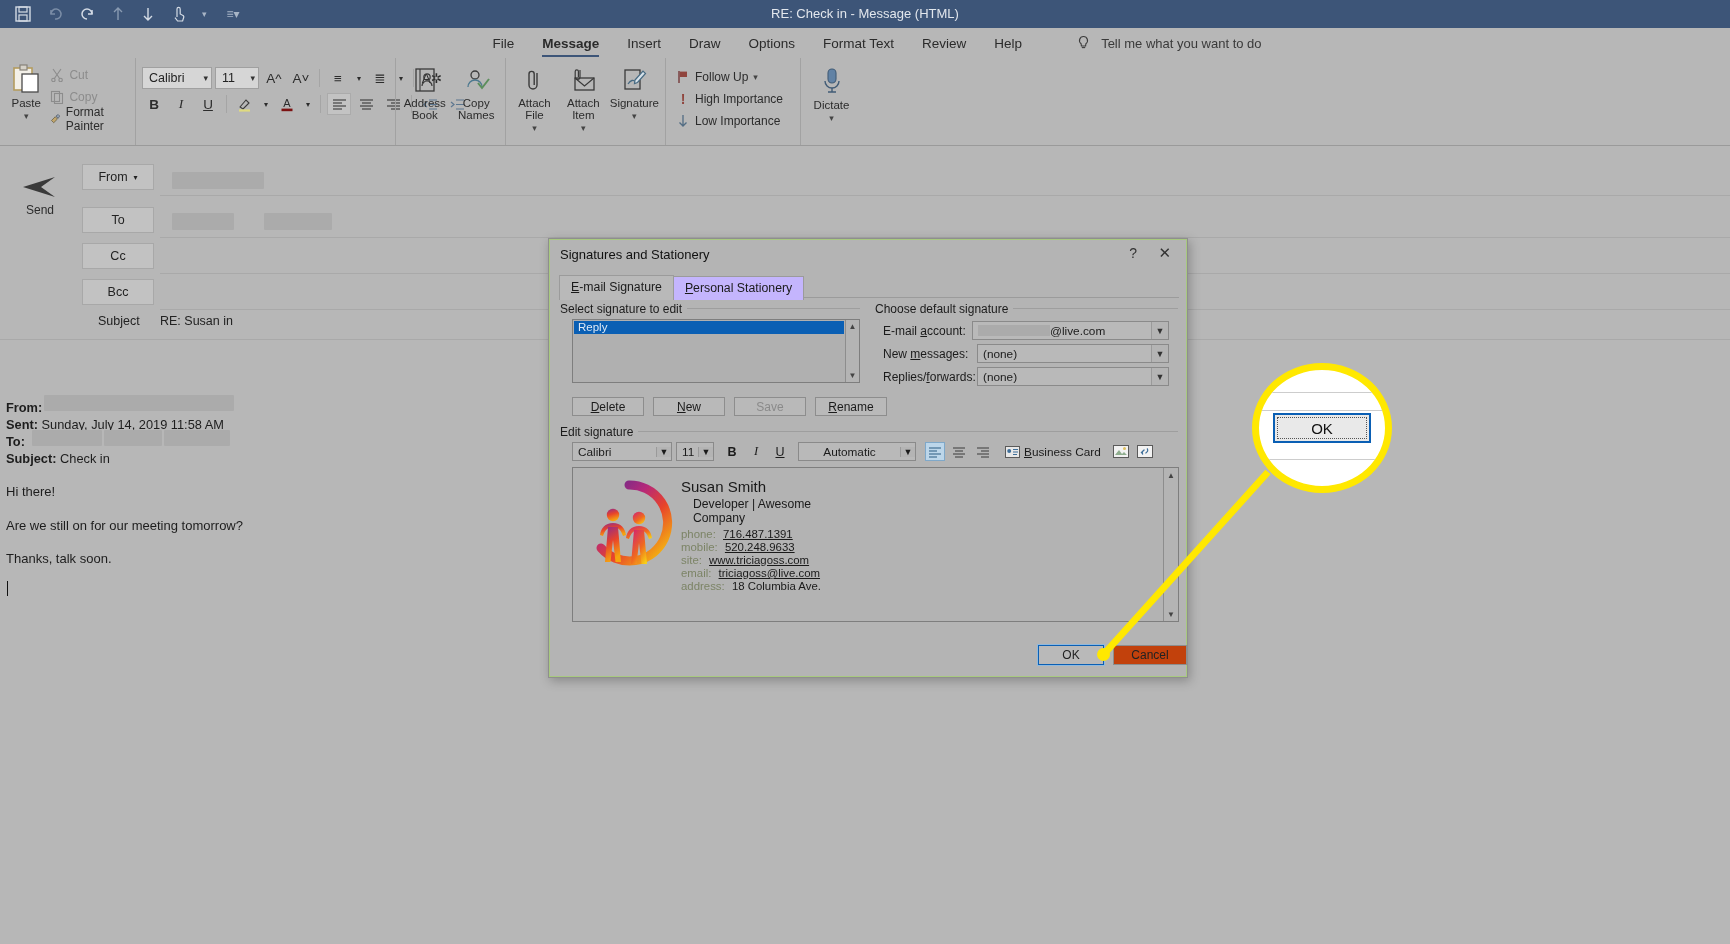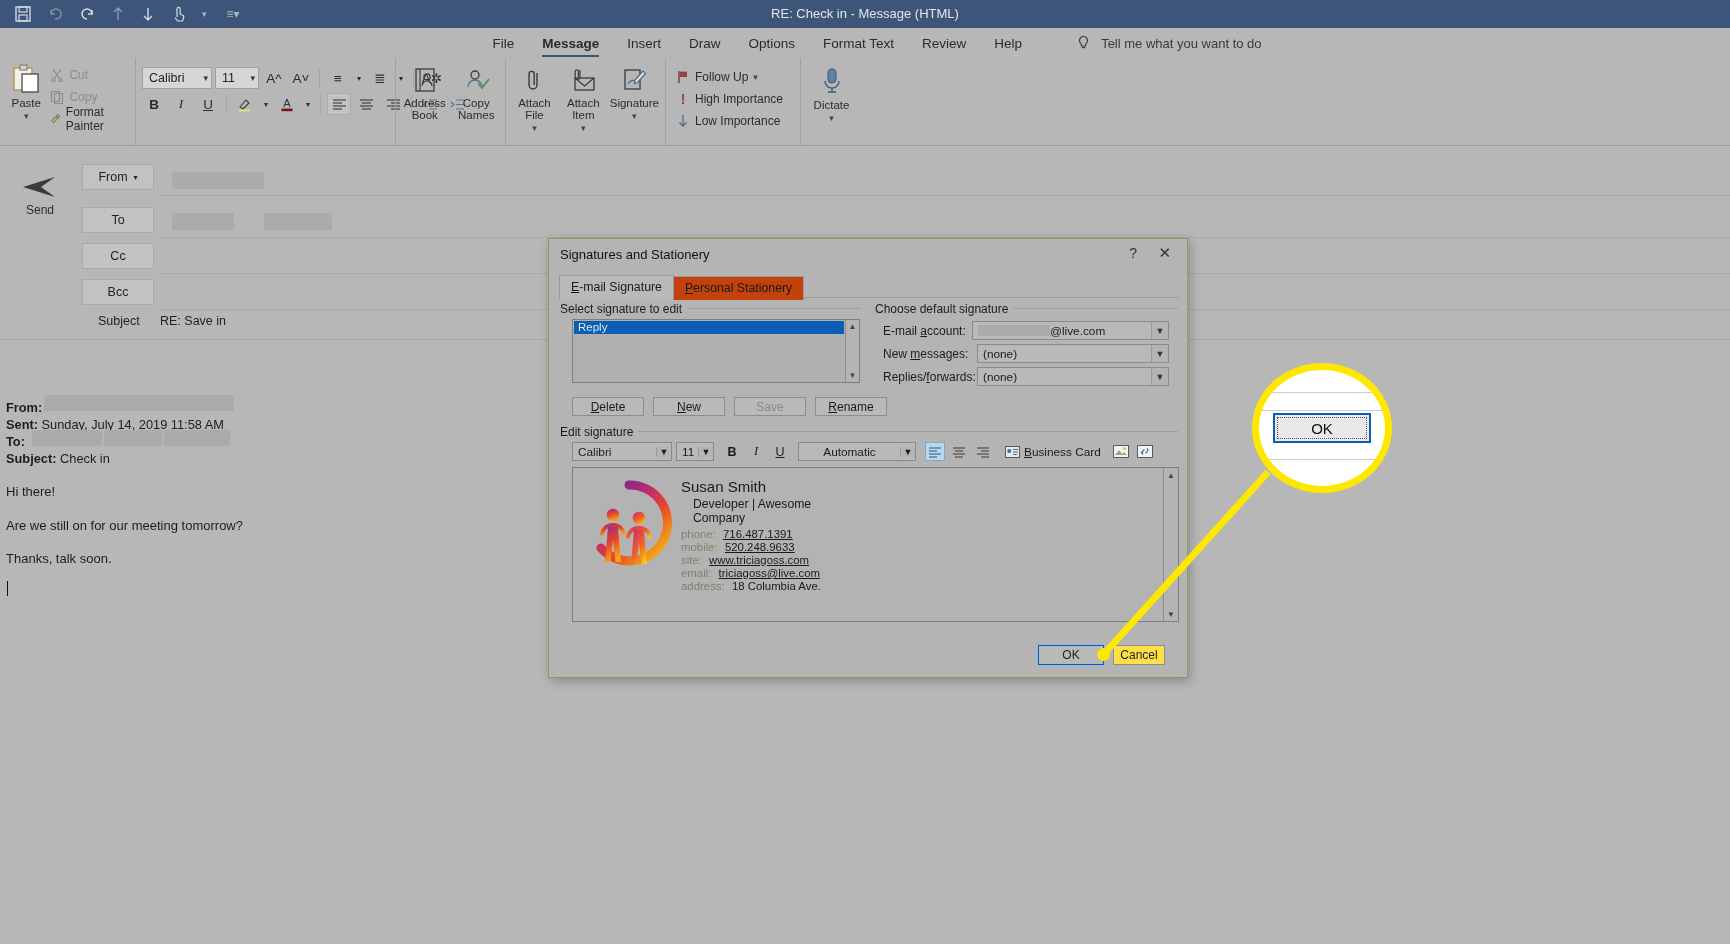--- a/index.html
+++ b/index.html
@@ -108,21 +108,21 @@
     background:#b4b4b4; border:1px solid #8e8e8e;
     box-shadow:0 0 0 1px #a8c97f inset, 2px 3px 10px rgba(0,0,0,.25);
     font-size:12px; color:#1b1b1b; z-index:20;
   }
   .dlg-title { position:absolute; left:11px; top:8px; font-size:13px; color:#111; }
   .dlg-help { position:absolute; right:50px; top:6px; font-size:14px; color:#333; }
   .dlg-close { position:absolute; right:16px; top:5px; font-size:15px; color:#333; }
 
   .tabs { position:absolute; left:10px; top:36px; display:flex; align-items:flex-end; }
   .dtab { padding:4px 11px 5px 11px; font-size:12.3px; border:1px solid #9b9b9b;
-          border-bottom:none; background:#c2410c; color:#1b1b1b; margin-right:-1px; }
+          border-bottom:none; background:#c4b5fd; color:#1b1b1b; margin-right:-1px; }
   .dtab.active { background:#b9b9b9; padding-bottom:6px; }
   .tabs-line { position:absolute; left:10px; top:58px; width:620px; height:1px; background:#9b9b9b; }
 
   .grouplbl { position:absolute; font-size:12px; color:#1b1b1b; background:#b4b4b4;
               padding-right:5px; z-index:2; }
   .grouprule { position:absolute; height:1px; background:#9e9e9e; }
 
   .listbox {
     position:absolute; background:#b0b0b0; border:1px solid #7e7e7e;
   }
@@ -174,22 +174,22 @@
   .sigval { color:#1a1a1a; text-decoration:underline; }
   .sigval.nolink { text-decoration:none; }
   .sigline { position:absolute; font-size:11.4px; white-space:nowrap; }
 
   .okbtn {
     position:absolute; left:1038px; top:645px; width:66px; height:20px;
     background:#b9b9b9; border:1px solid #0a5fb4; box-shadow:0 0 0 1px #8fb9de;
     font-size:12px; display:flex; align-items:center; justify-content:center; z-index:25;
   }
   .cancelbtn {
-    position:absolute; left:1113px; top:645px; width:52px; height:20px;
-    background:#fde047; border:1px solid #8d8d8d;
+    position:absolute; left:1113px; top:645px; width:74px; height:20px;
+    background:#c2410c; border:1px solid #8d8d8d;
     font-size:12px; display:flex; align-items:center; justify-content:center; z-index:25;
   }
 
   
   .callout-line { position:absolute; z-index:30; }
   .bubble {
     position:absolute; left:1252px; top:363px; width:140px; height:130px;
     border-radius:50%; background:#fff; border:7px solid #ffe800; z-index:31;
     display:flex; align-items:center; justify-content:center; overflow:hidden;
   }
@@ -504,21 +504,21 @@
       <span>Cc</span>
     </div>
     <div class="fieldline" style="top:126px;"></div>
 
     <div class="fieldbtn" style="top:132px;">
       <span>Bcc</span>
     </div>
     <div class="fieldline" style="top:162px;"></div>
 
     <div class="subjline" style="left:98px;top:167px;">Subject</div>
-    <div class="subjline" style="left:160px;top:167px;">RE: Save in</div>
+    <div class="subjline" style="left:160px;top:167px;">RE: Susan in</div>
     <div class="fieldline" style="top:192px;left:0;"></div>
   </div>
 
   <div class="bodyarea">
     <div class="hdrline" style="left:6px;top:38px;">
       <b>From:</b>
     </div>
     <div class="redact" style="left:44px;top:33px;width:190px;height:16px;"></div>
 
     <div class="hdrline" style="left:6px;top:55px;">

